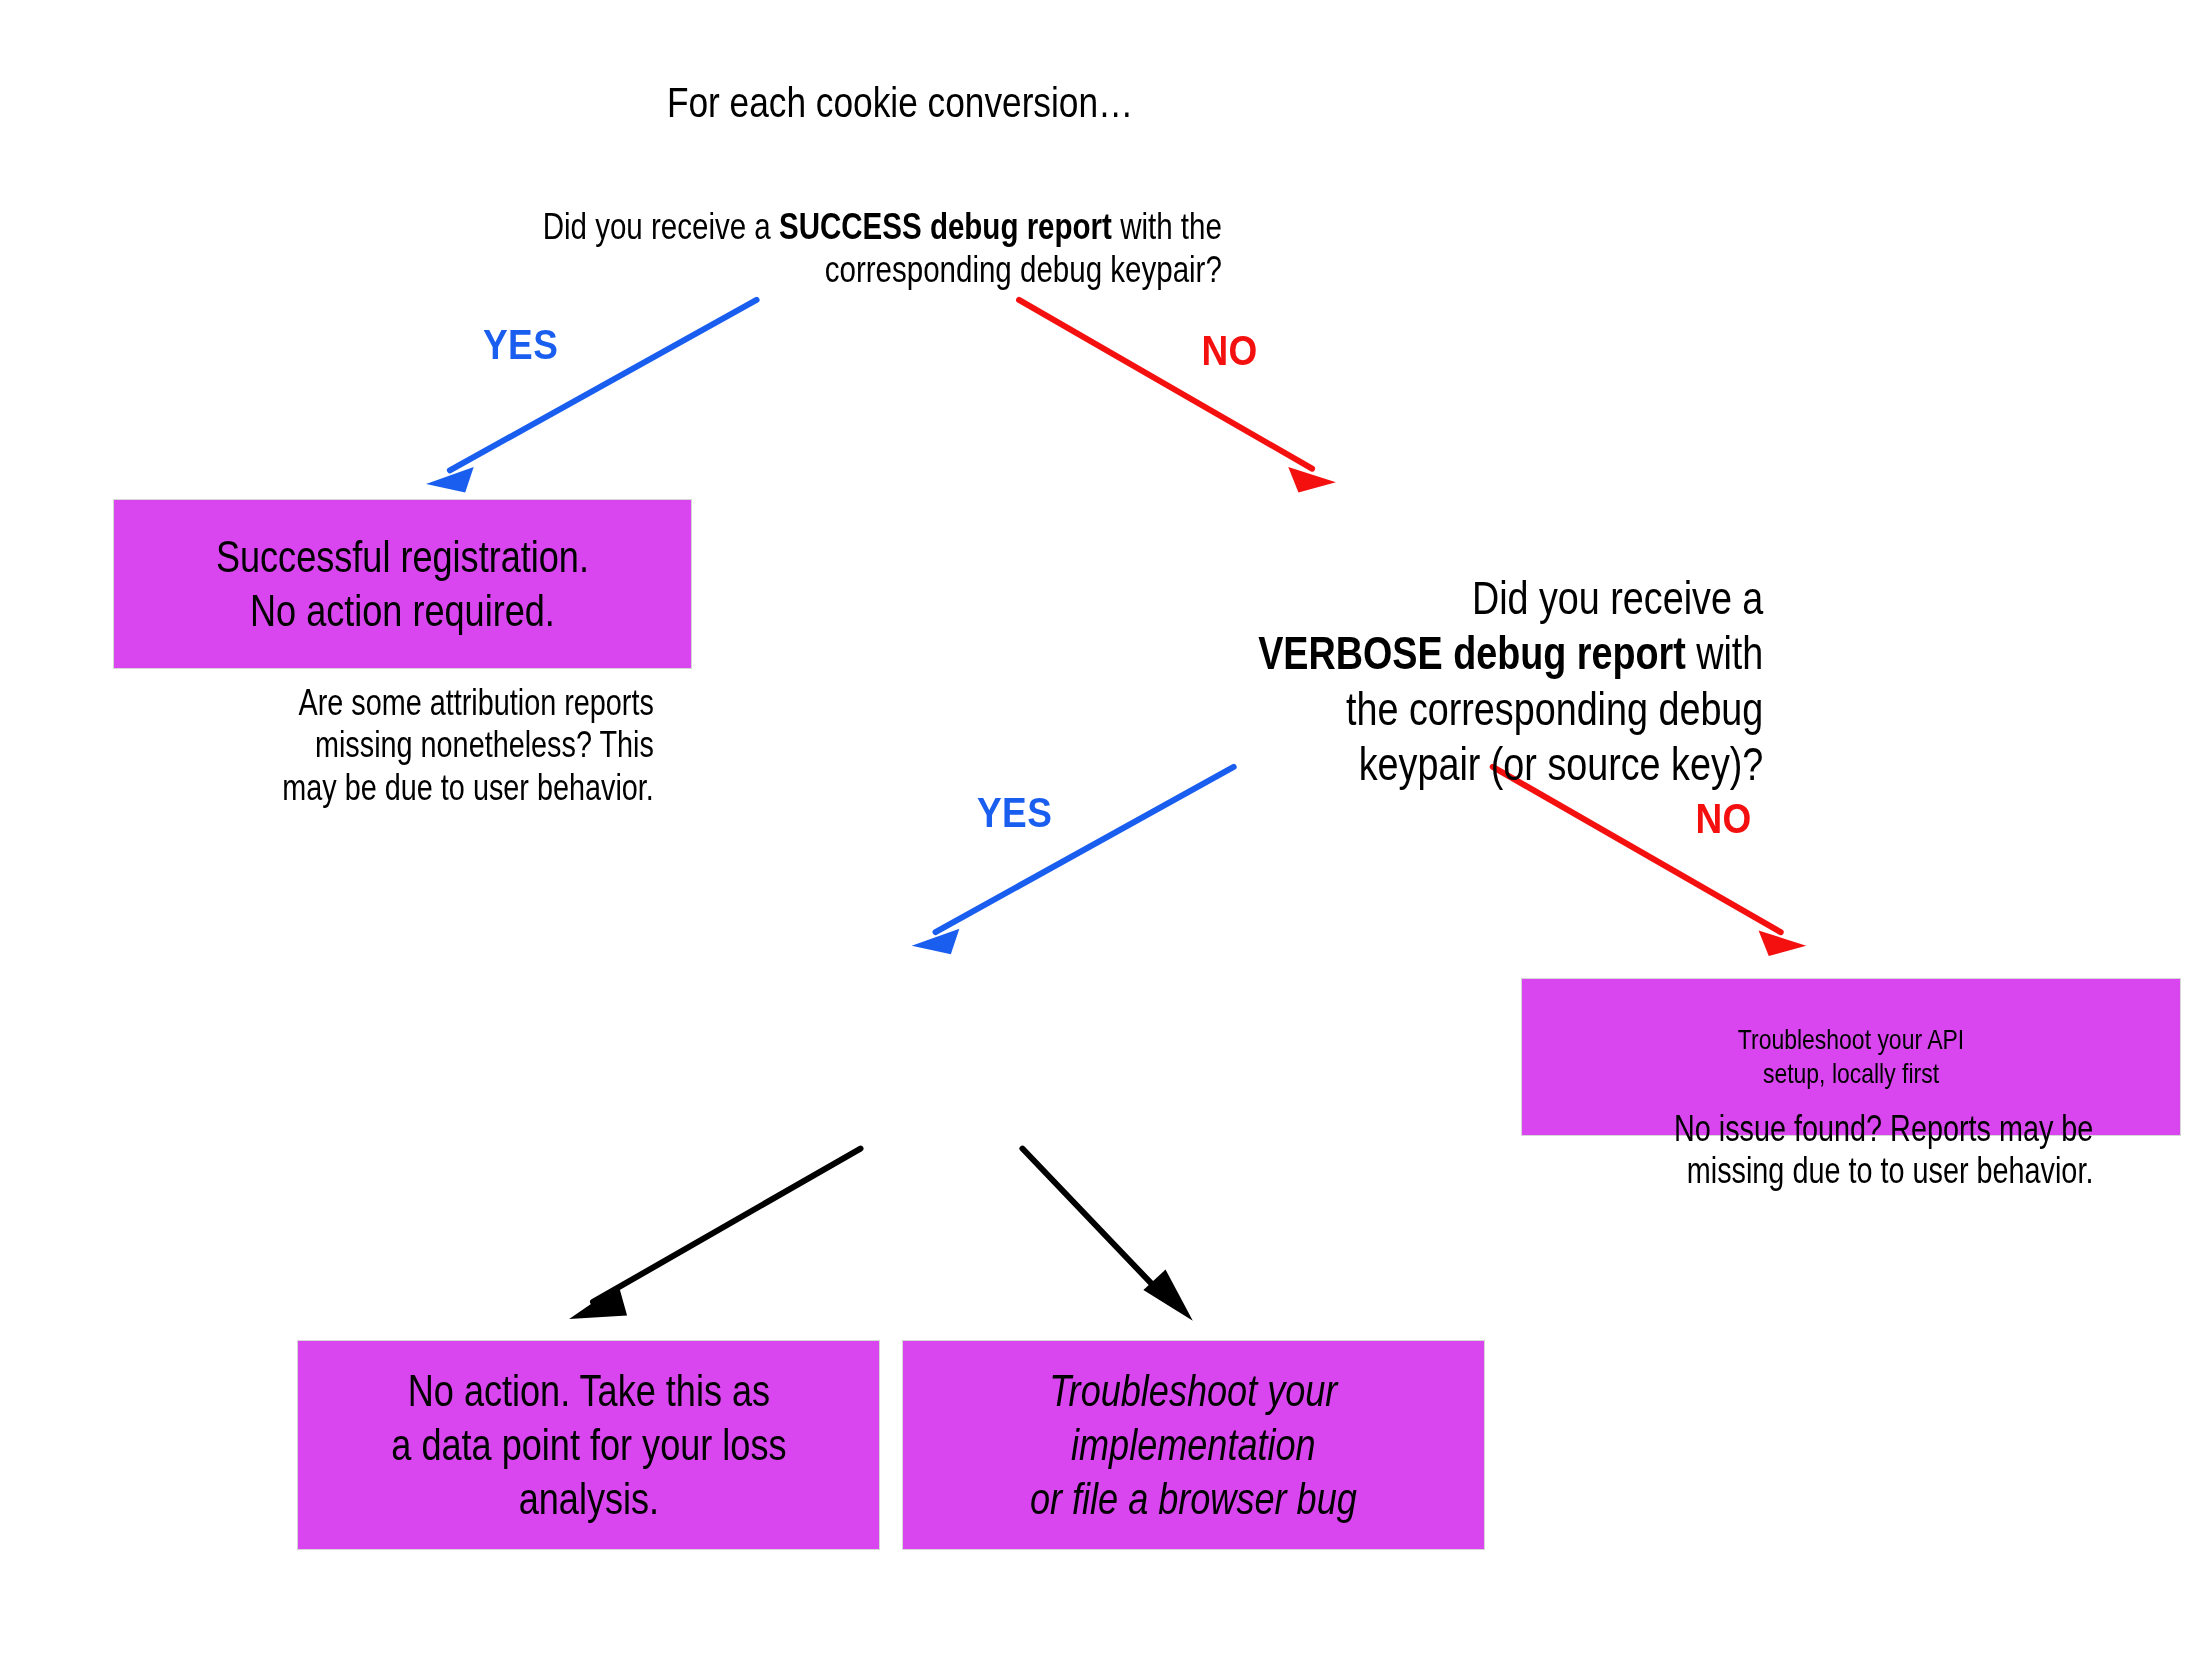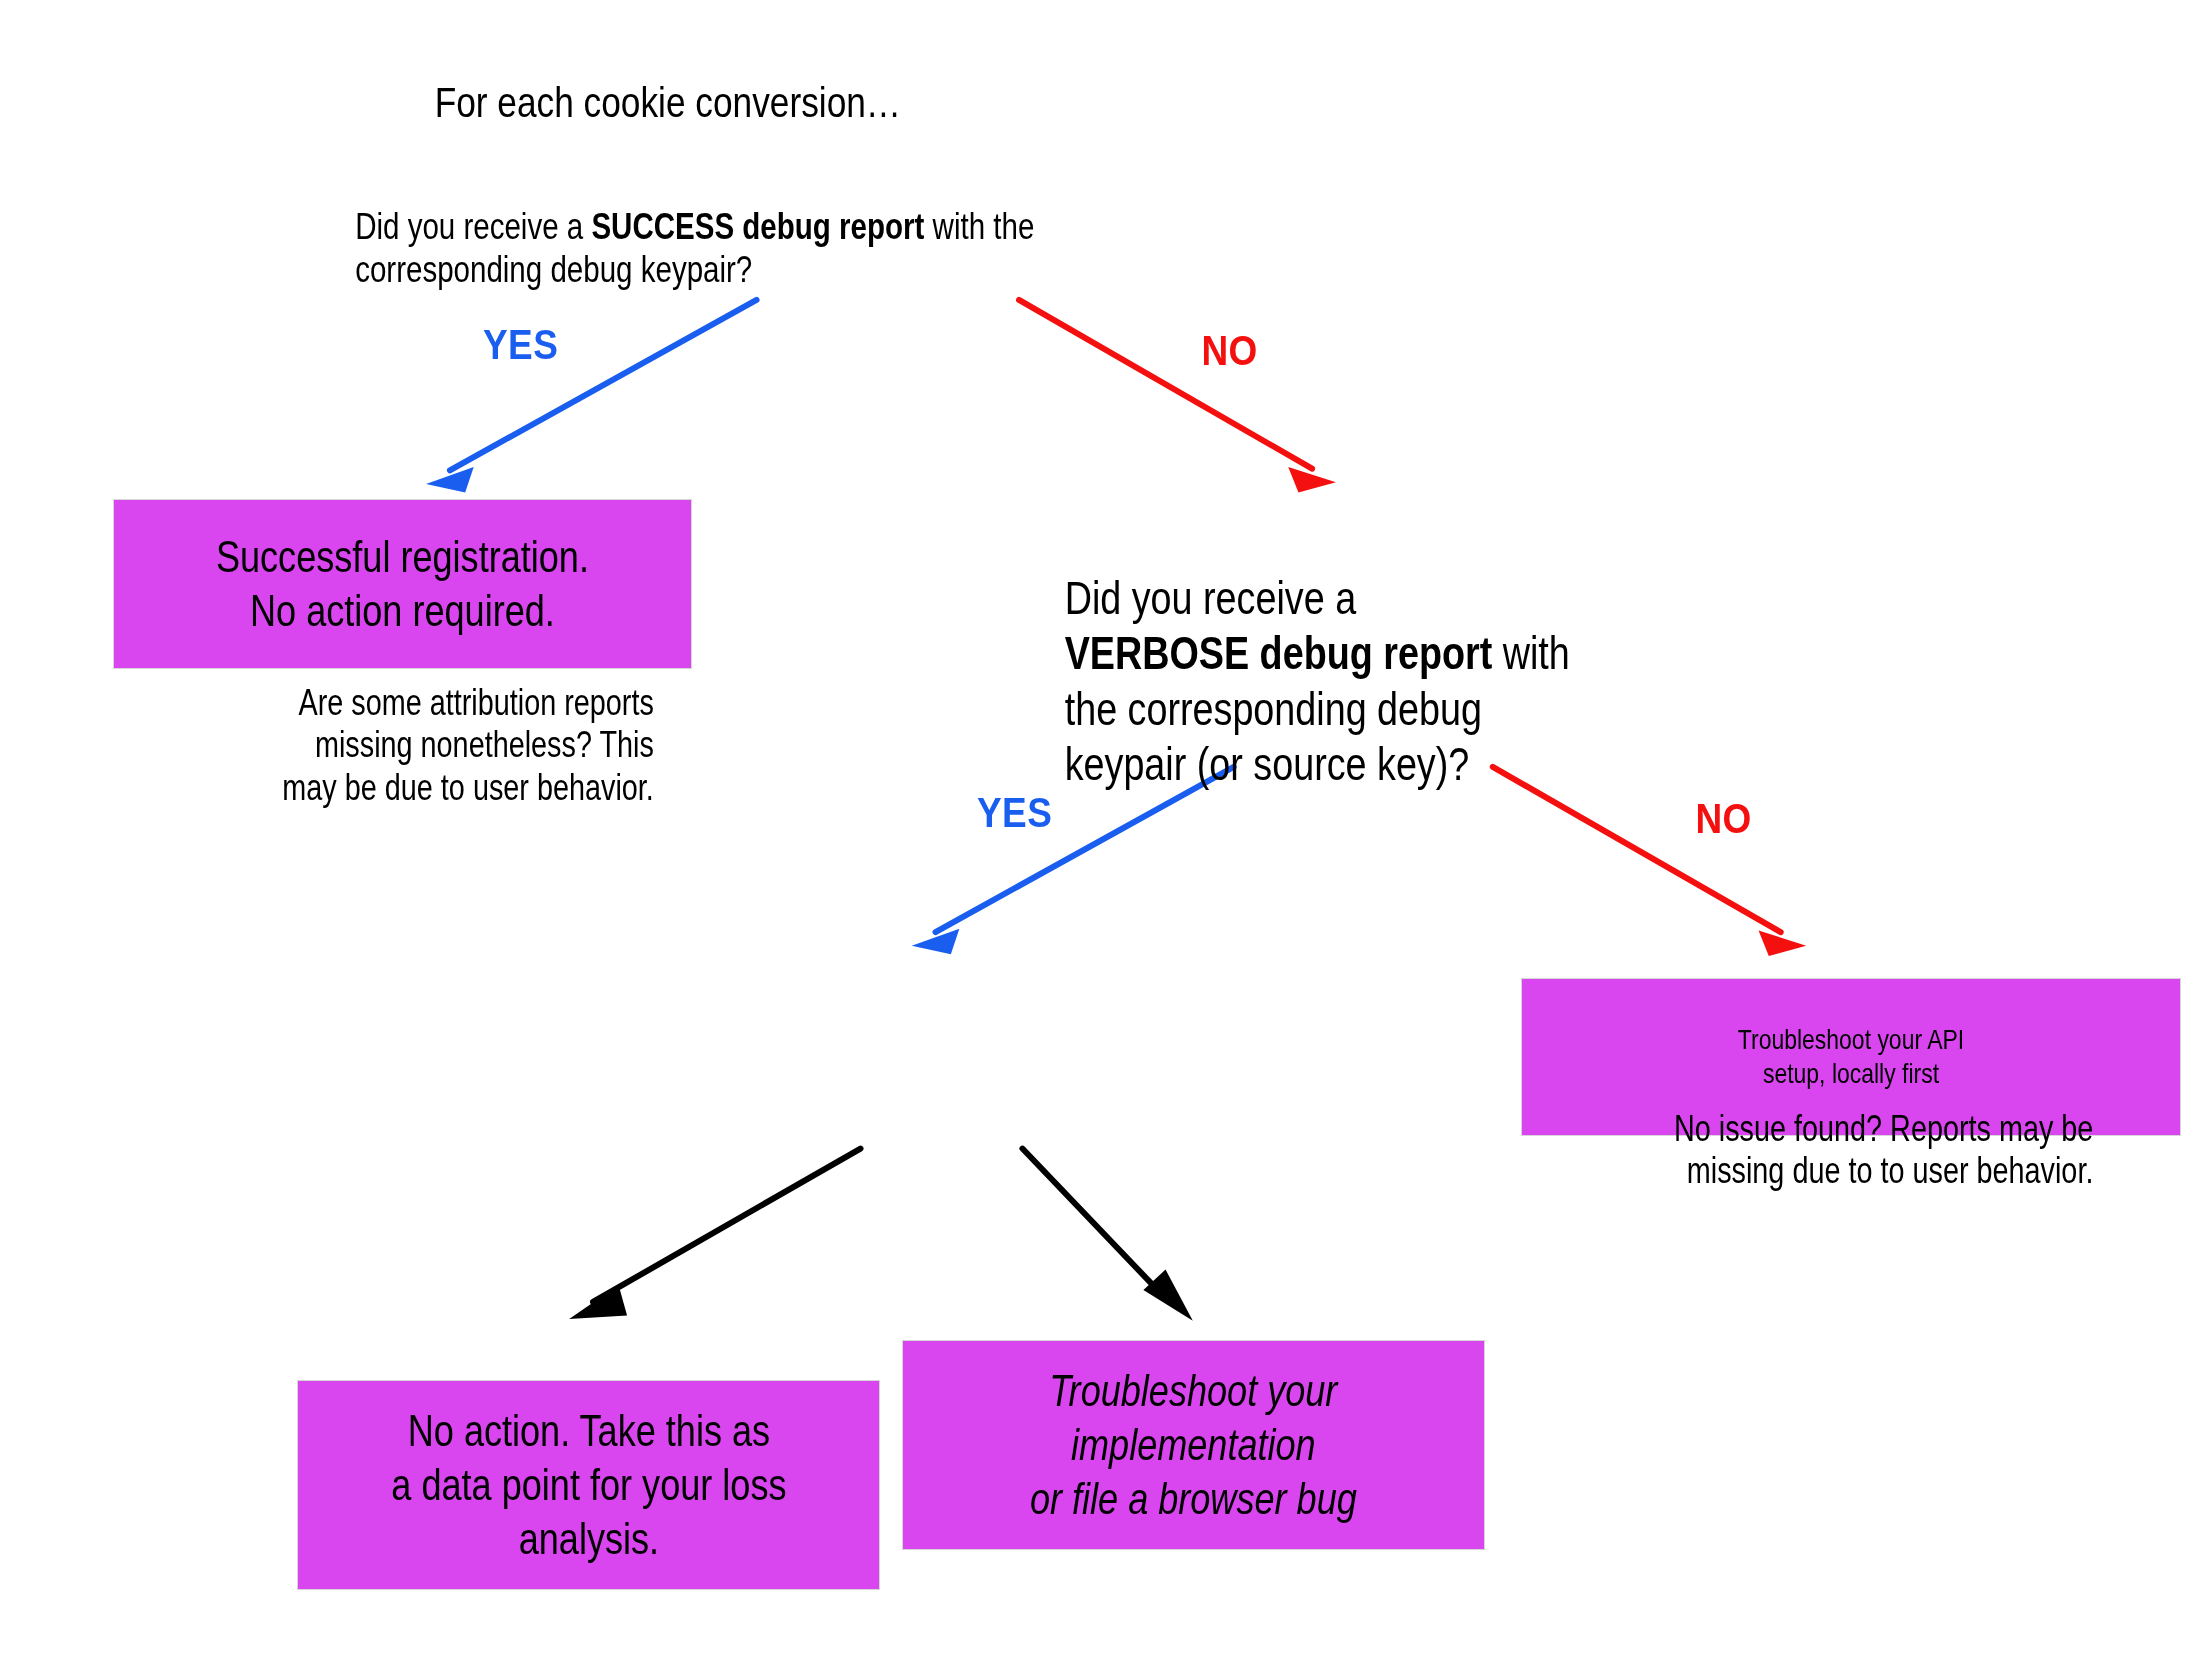--- a/index.html
+++ b/index.html
@@ -33,21 +33,21 @@
     line-height: 1.22;
   }
   .node .inner {
     display: block;
     transform: scaleX(0.82);
     transform-origin: center center;
     white-space: pre-line;
   }
   .qtext {
     position: absolute;
-    text-align: left;
+    text-align: right;
     line-height: 1.2;
     color: #000;
   }
   .qtext .inner {
     display: block;
     transform: scaleX(0.82);
     transform-origin: center center;
     white-space: pre-line;
   }
   .qtext b { font-weight: 700; }
@@ -169,21 +169,21 @@
   <div class="node" style="left:1521px; top:978px; width:660px; height:158px; font-size:28px;">
     <span class="inner">Troubleshoot your API
 setup, locally first</span>
   </div>
 
   <div class="caption" style="left:1449px; top:1108px; width:716px; font-size:36px;">
     <span class="inner">No issue found? Reports may be
 missing due to to user behavior.</span>
   </div>
 
-  <div class="node" style="left:297px; top:1380px; width:583px; height:210px; font-size:44px;">
+  <div class="node" style="left:297px; top:1340px; width:583px; height:210px; font-size:44px;">
     <span class="inner">No action. Take this as
 a data point for your loss
 analysis.</span>
   </div>
 
   <div class="node" style="left:902px; top:1340px; width:583px; height:210px; font-size:44px;font-style:italic;">
     <span class="inner">Troubleshoot your
 implementation
 or file a browser bug</span>
   </div>

